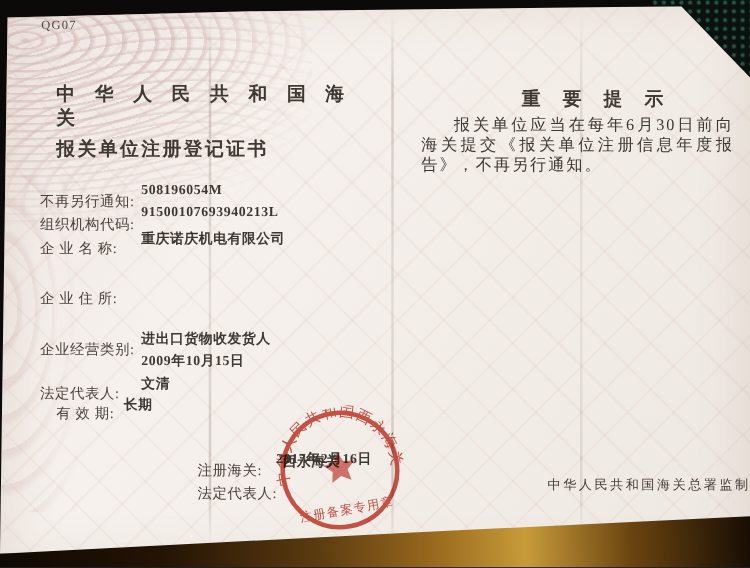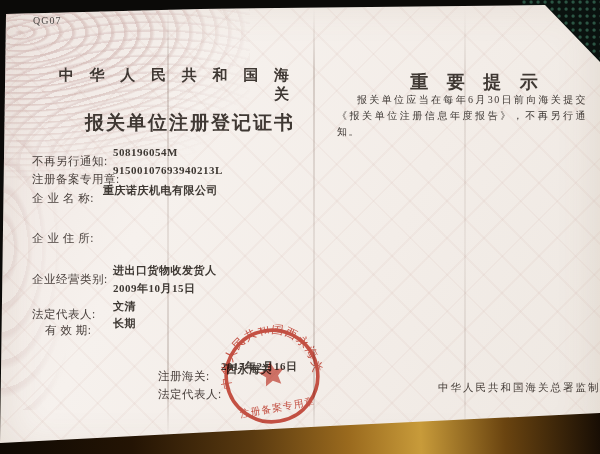--- a/index.html
+++ b/index.html
@@ -47,27 +47,27 @@
     background:repeating-radial-gradient(ellipse 60px 120px at 0% 40%, rgba(200,170,168,.5) 0 2px, transparent 5px 14px);
     -webkit-mask-image:linear-gradient(90deg,#000 20%,transparent 95%);
     mask-image:linear-gradient(90deg,#000 20%,transparent 95%);
   }
   .crease{
     position:absolute;top:8px;bottom:16px;width:2px;
     background:linear-gradient(180deg, rgba(140,120,110,0), rgba(140,120,110,.30) 15%, rgba(140,120,110,.16) 55%, rgba(120,100,90,.28) 88%, rgba(140,120,110,0));
   }
   .txt{position:absolute;color:#453d38;}
   .corner-code{left:33px;top:15px;font-size:10px;letter-spacing:1px;color:#4c4846;}
-  .cert-title{left:45px;top:66px;width:250px;text-align:right;font-weight:bold;color:#3f3833;}
+  .cert-title{left:45px;top:66px;width:250px;text-align:left;font-weight:bold;color:#3f3833;}
   .cert-title .l1{font-size:15px;letter-spacing:6px;}
-  .cert-title .l2{font-size:19px;letter-spacing:2px;margin-top:6px;}
+  .cert-title .l2{font-size:15px;letter-spacing:2px;margin-top:6px;}
   .flabel{position:absolute;font-size:11.5px;color:#4a413d;letter-spacing:.5px;white-space:nowrap;}
   .fvalue{position:absolute;font-size:11px;color:#3e3833;letter-spacing:.5px;white-space:nowrap;font-weight:bold;}
-  .notice-title{left:395px;top:70px;width:165px;text-align:center;font-size:18px;font-weight:bold;letter-spacing:7px;color:#3f3833;}
-  .notice-body{left:337px;top:92px;width:250px;font-size:10px;line-height:16px;text-align:justify;text-indent:2em;letter-spacing:1.5px;color:#3d3733;}
+  .notice-title{left:395px;top:70px;width:165px;text-align:center;font-size:15px;font-weight:bold;letter-spacing:7px;color:#3f3833;}
+  .notice-body{left:337px;top:92px;width:250px;font-size:13px;line-height:16px;text-align:justify;text-indent:2em;letter-spacing:1.5px;color:#3d3733;}
   .footer-line{left:438px;top:381px;font-size:10.5px;letter-spacing:2px;color:#443c37;white-space:nowrap;}
   .seal{
     position:absolute;left:220px;top:326px;width:104px;height:100px;z-index:3;
     transform:rotate(-10deg);opacity:.85;mix-blend-mode:multiply;
   }
 </style>
 </head>
 <body>
 
 <div class="photo">
@@ -86,38 +86,38 @@
     <div class="txt corner-code">QG07</div>
 
     <div class="txt cert-title">
       <div class="l1">中 华 人 民 共 和 国 海 关</div>
       <div class="l2">报关单位注册登记证书</div>
     </div>
 
     <span class="flabel" style="left:32px;top:154px">不再另行通知:</span>
     <span class="fvalue" style="left:113px;top:146px">508196054M</span>
 
-    <span class="flabel" style="left:32px;top:172px">注册备案专用章:</span>
+    <span class="flabel" style="left:32px;top:172px">组织机构代码:</span>
     <span class="fvalue" style="left:113px;top:164px">91500107693940213L</span>
 
     <span class="flabel" style="left:32px;top:191px">企 业 名 称:</span>
-    <span class="fvalue" style="left:103px;top:183px">重庆诺庆机电有限公司</span>
+    <span class="fvalue" style="left:113px;top:183px">重庆诺庆机电有限公司</span>
 
     <span class="flabel" style="left:32px;top:231px">企 业 住 所:</span>
 
     <span class="flabel" style="left:32px;top:272px">企业经营类别:</span>
     <span class="fvalue" style="left:113px;top:263px">进出口货物收发货人</span>
 
     <span class="fvalue" style="left:113px;top:281px">2009年10月15日</span>
 
     <span class="flabel" style="left:32px;top:307px">法定代表人:</span>
     <span class="fvalue" style="left:113px;top:299px">文清</span>
 
     <span class="flabel" style="left:45px;top:323px">有  效  期:</span>
-    <span class="fvalue" style="left:113px;top:316px">长期</span>
+    <span class="fvalue" style="left:99px;top:316px">长期</span>
 
     <span class="flabel" style="left:158px;top:369px">注册海关:</span>
     <span class="fvalue" style="left:226px;top:362px">西永海关</span>
 
     <span class="flabel" style="left:158px;top:387px">法定代表人:</span>
     <span class="fvalue" style="left:221px;top:359px">2017年2月16日</span>
 
     <div class="txt notice-title">重 要 提 示</div>
     <div class="txt notice-body">报关单位应当在每年6月30日前向海关提交《报关单位注册信息年度报告》，不再另行通知。</div>
     <div class="txt footer-line">中华人民共和国海关总署监制</div>

